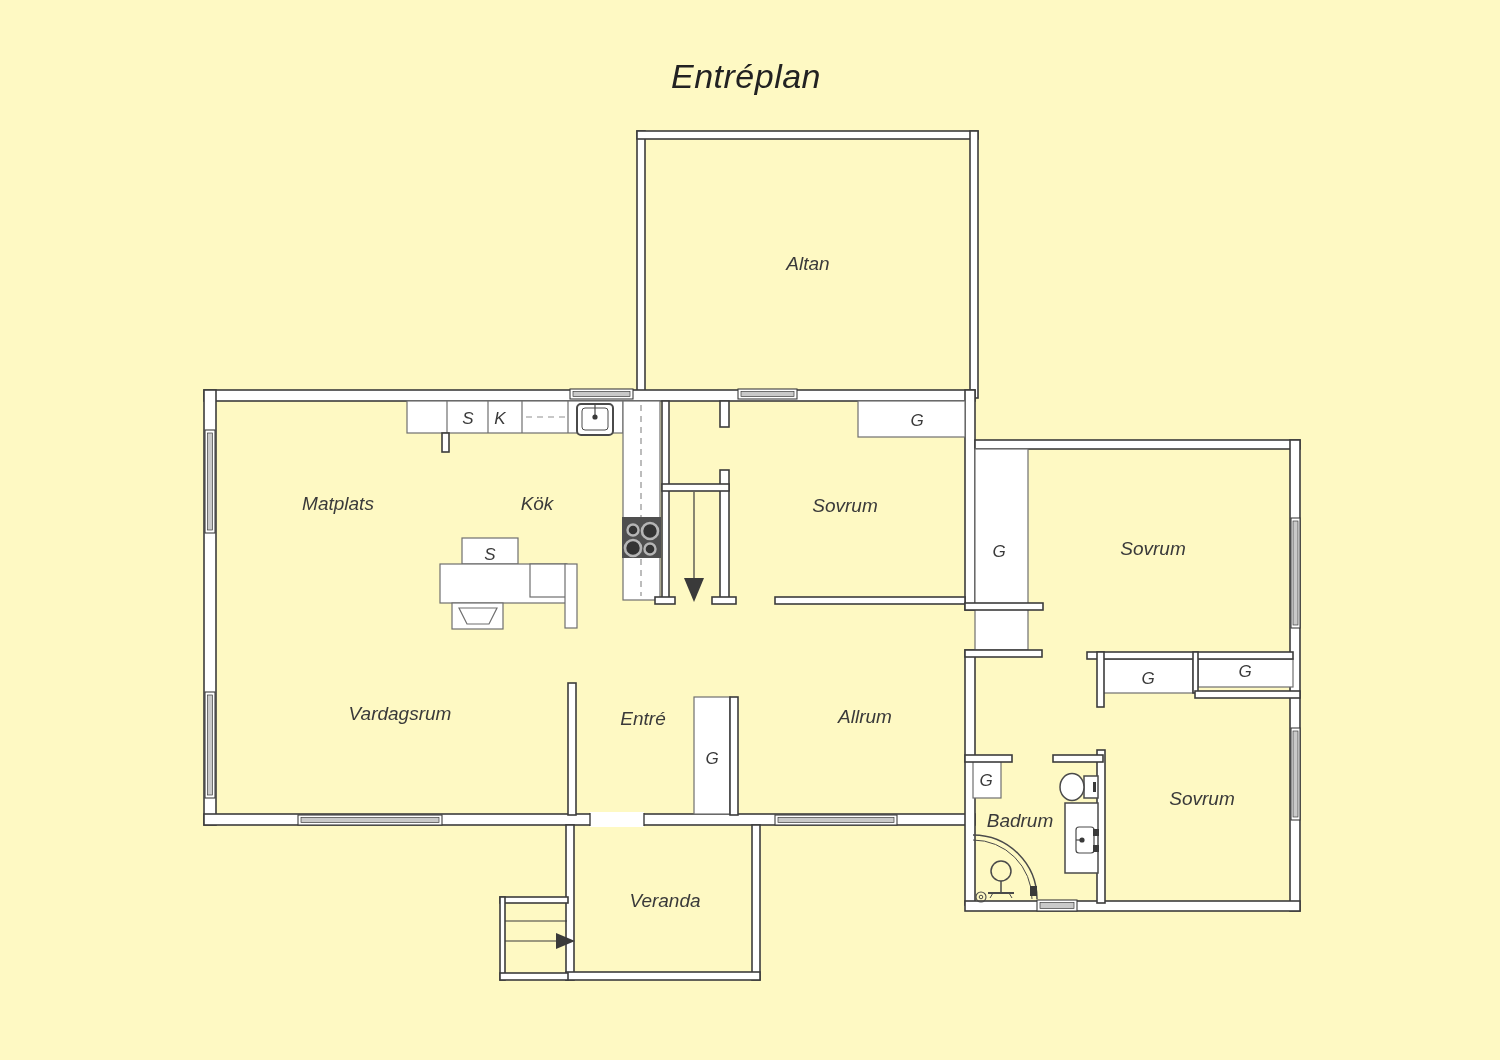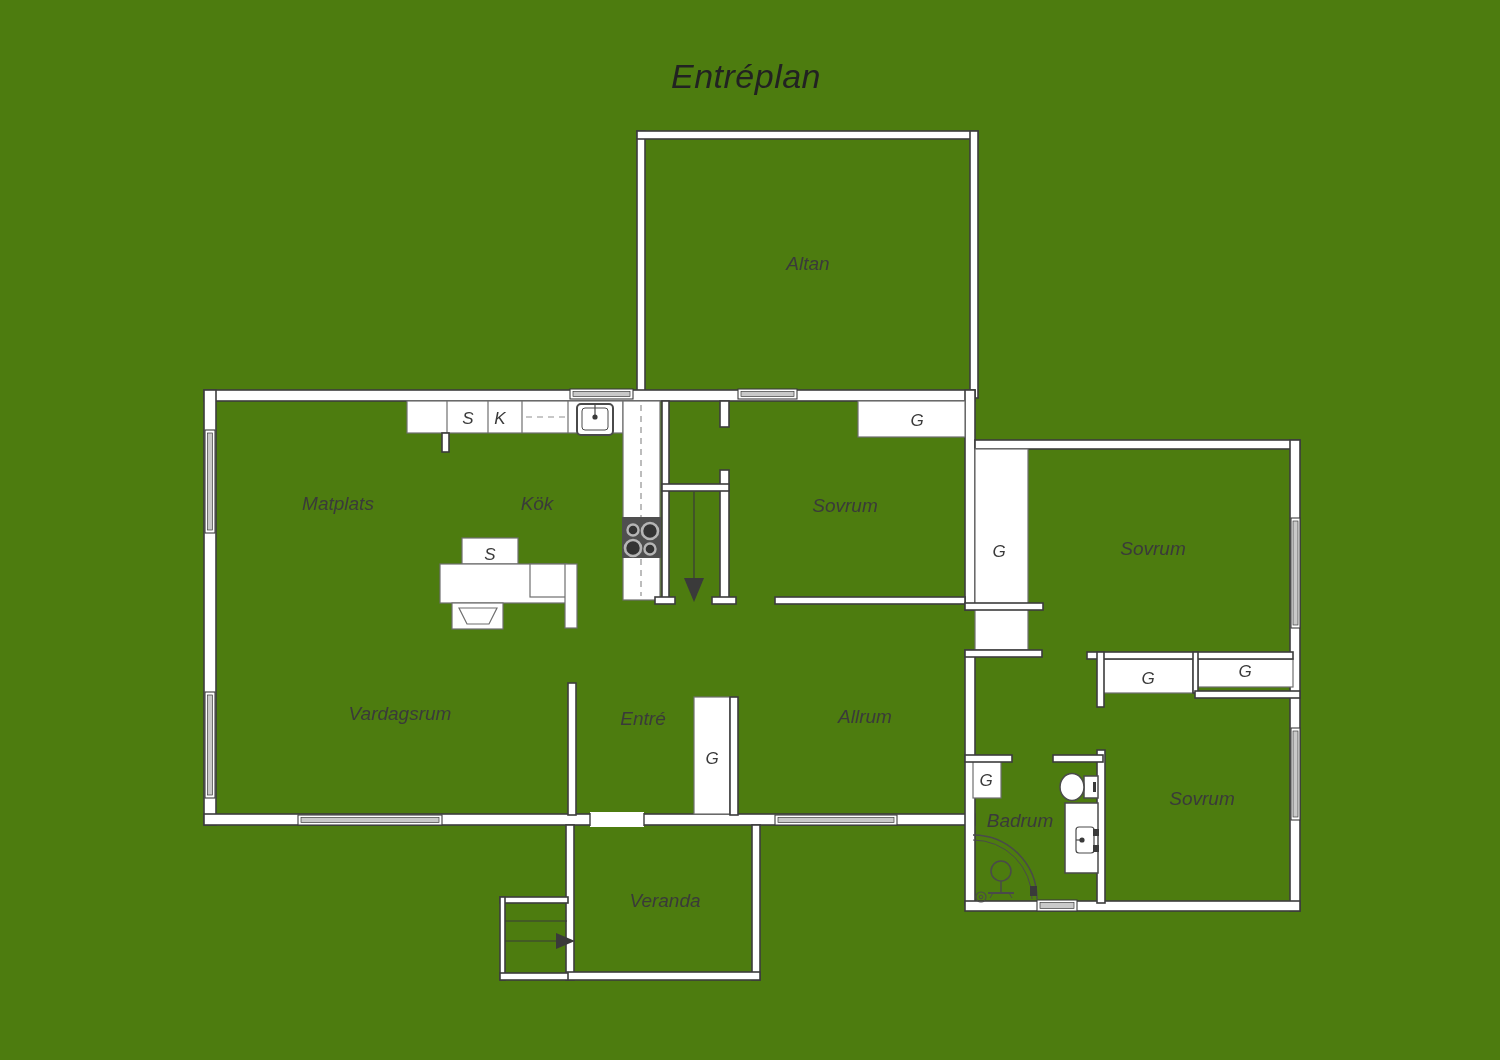--- a/index.html
+++ b/index.html
@@ -1,16 +1,16 @@
 <!DOCTYPE html>
 <html><head>
 <meta charset="utf-8">
 <style>
   html,body{margin:0;padding:0;background:#ffffff;}
-  .page{width:1500px;height:1060px;position:relative;background:#4d7c0f;}
+  .page{width:1500px;height:1060px;position:relative;background:#fef9c3;}
   svg{display:block;}
   .wall   { fill:#ffffff; stroke:#3d3d3d; stroke-width:1.6; }
   .thin   { fill:#ffffff; stroke:#6f6f6f; stroke-width:1.2; }
   .fixline{ fill:none;    stroke:#4a4a4a; stroke-width:1.5; }
   .fixwhite{fill:#ffffff; stroke:#4a4a4a; stroke-width:1.5; }
   .win-outer{ fill:#ffffff; stroke:#3d3d3d; stroke-width:1.1; }
   .win-inner{ fill:#c9c9c9; stroke:#3d3d3d; stroke-width:0.7; }
   .dash   { fill:none; stroke:#909090; stroke-width:1.2; stroke-dasharray:6 5; }
   .guide  { stroke:#3a3a3a; stroke-width:1.2; }
   .darkfill{ fill:#3a3a3a; stroke:none; }

